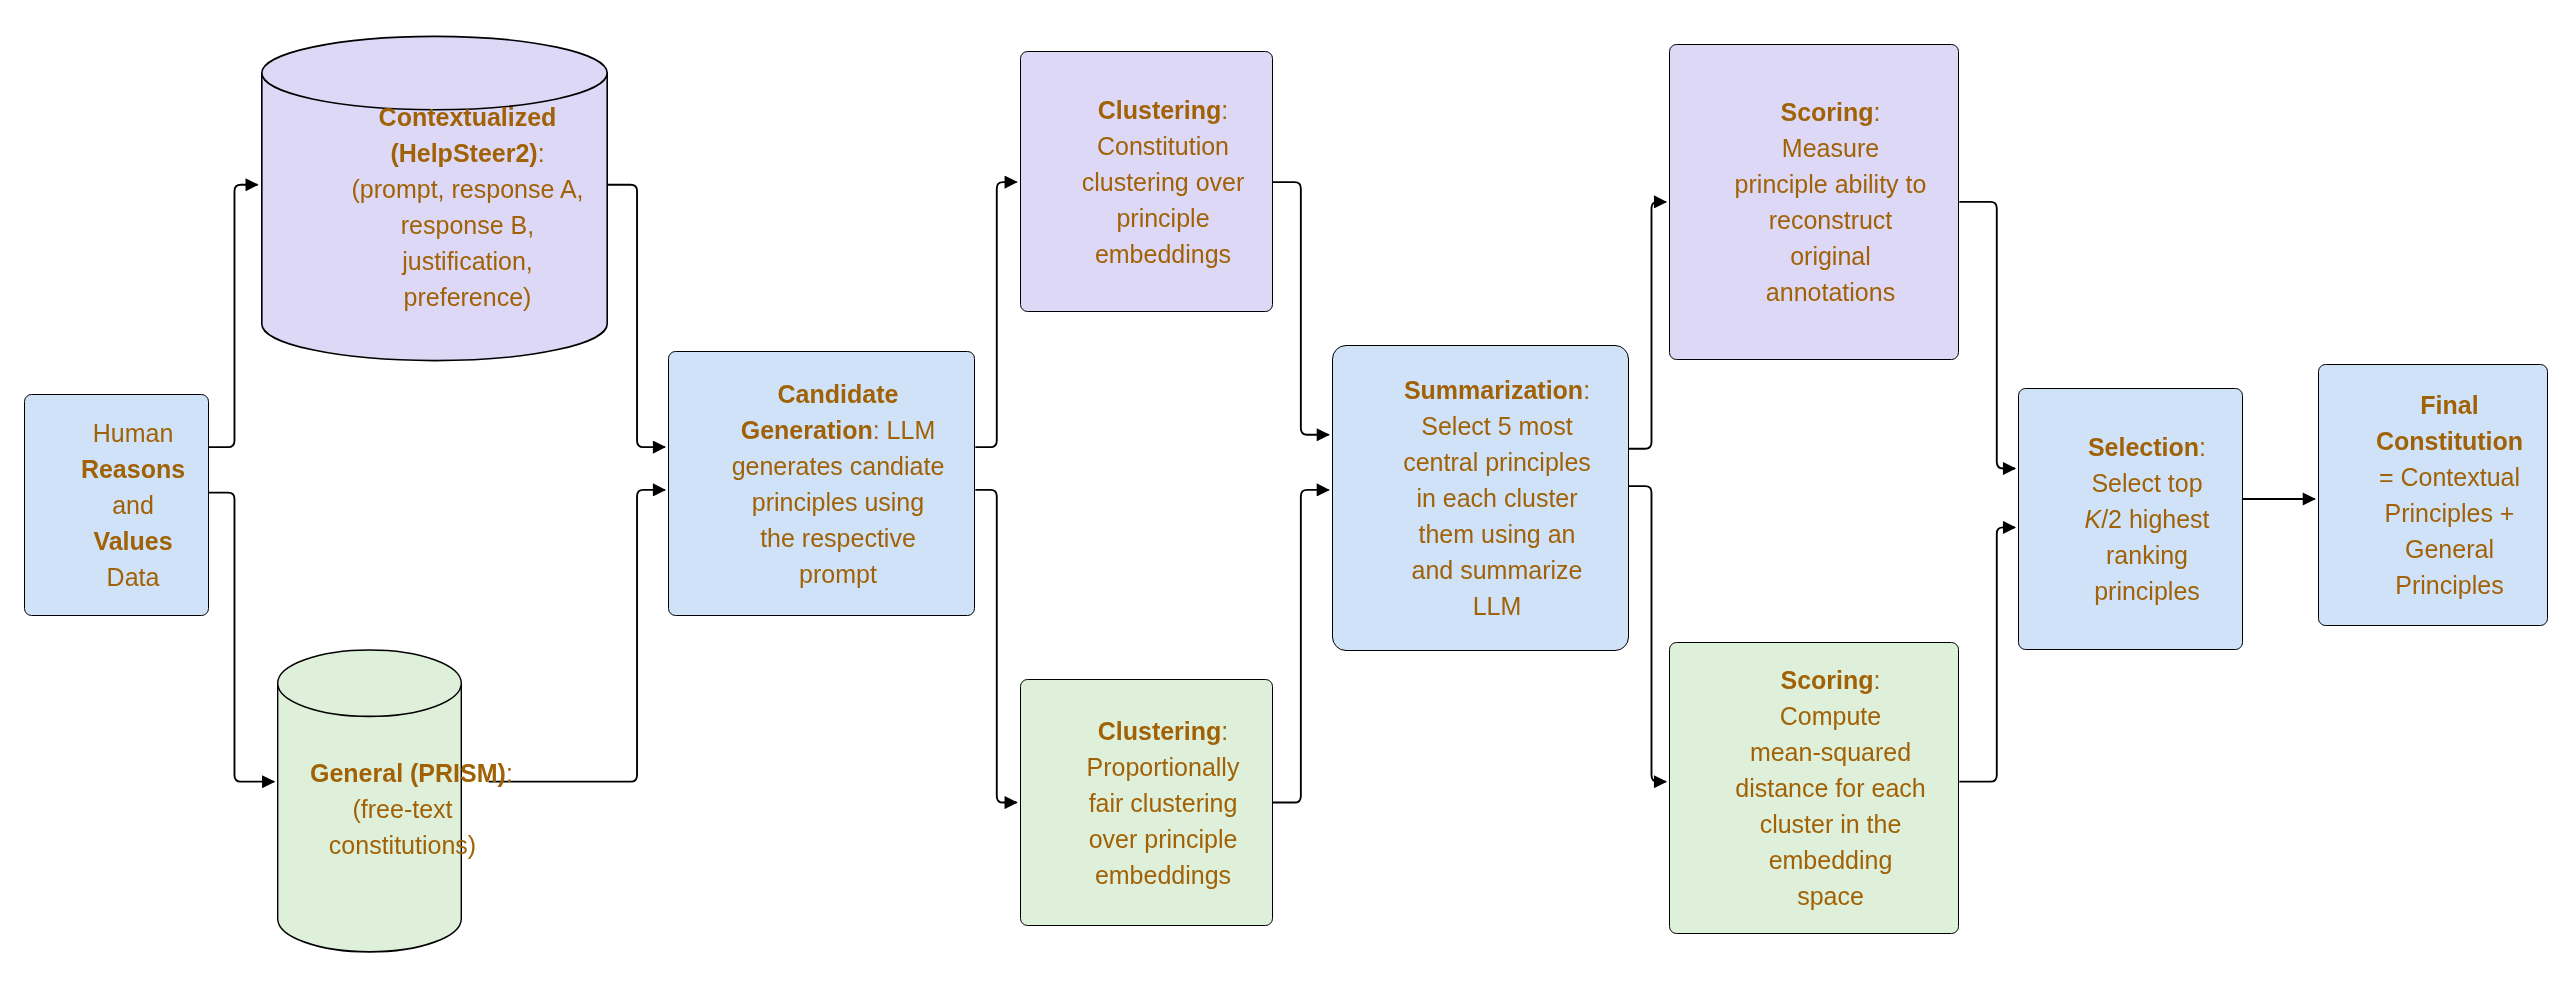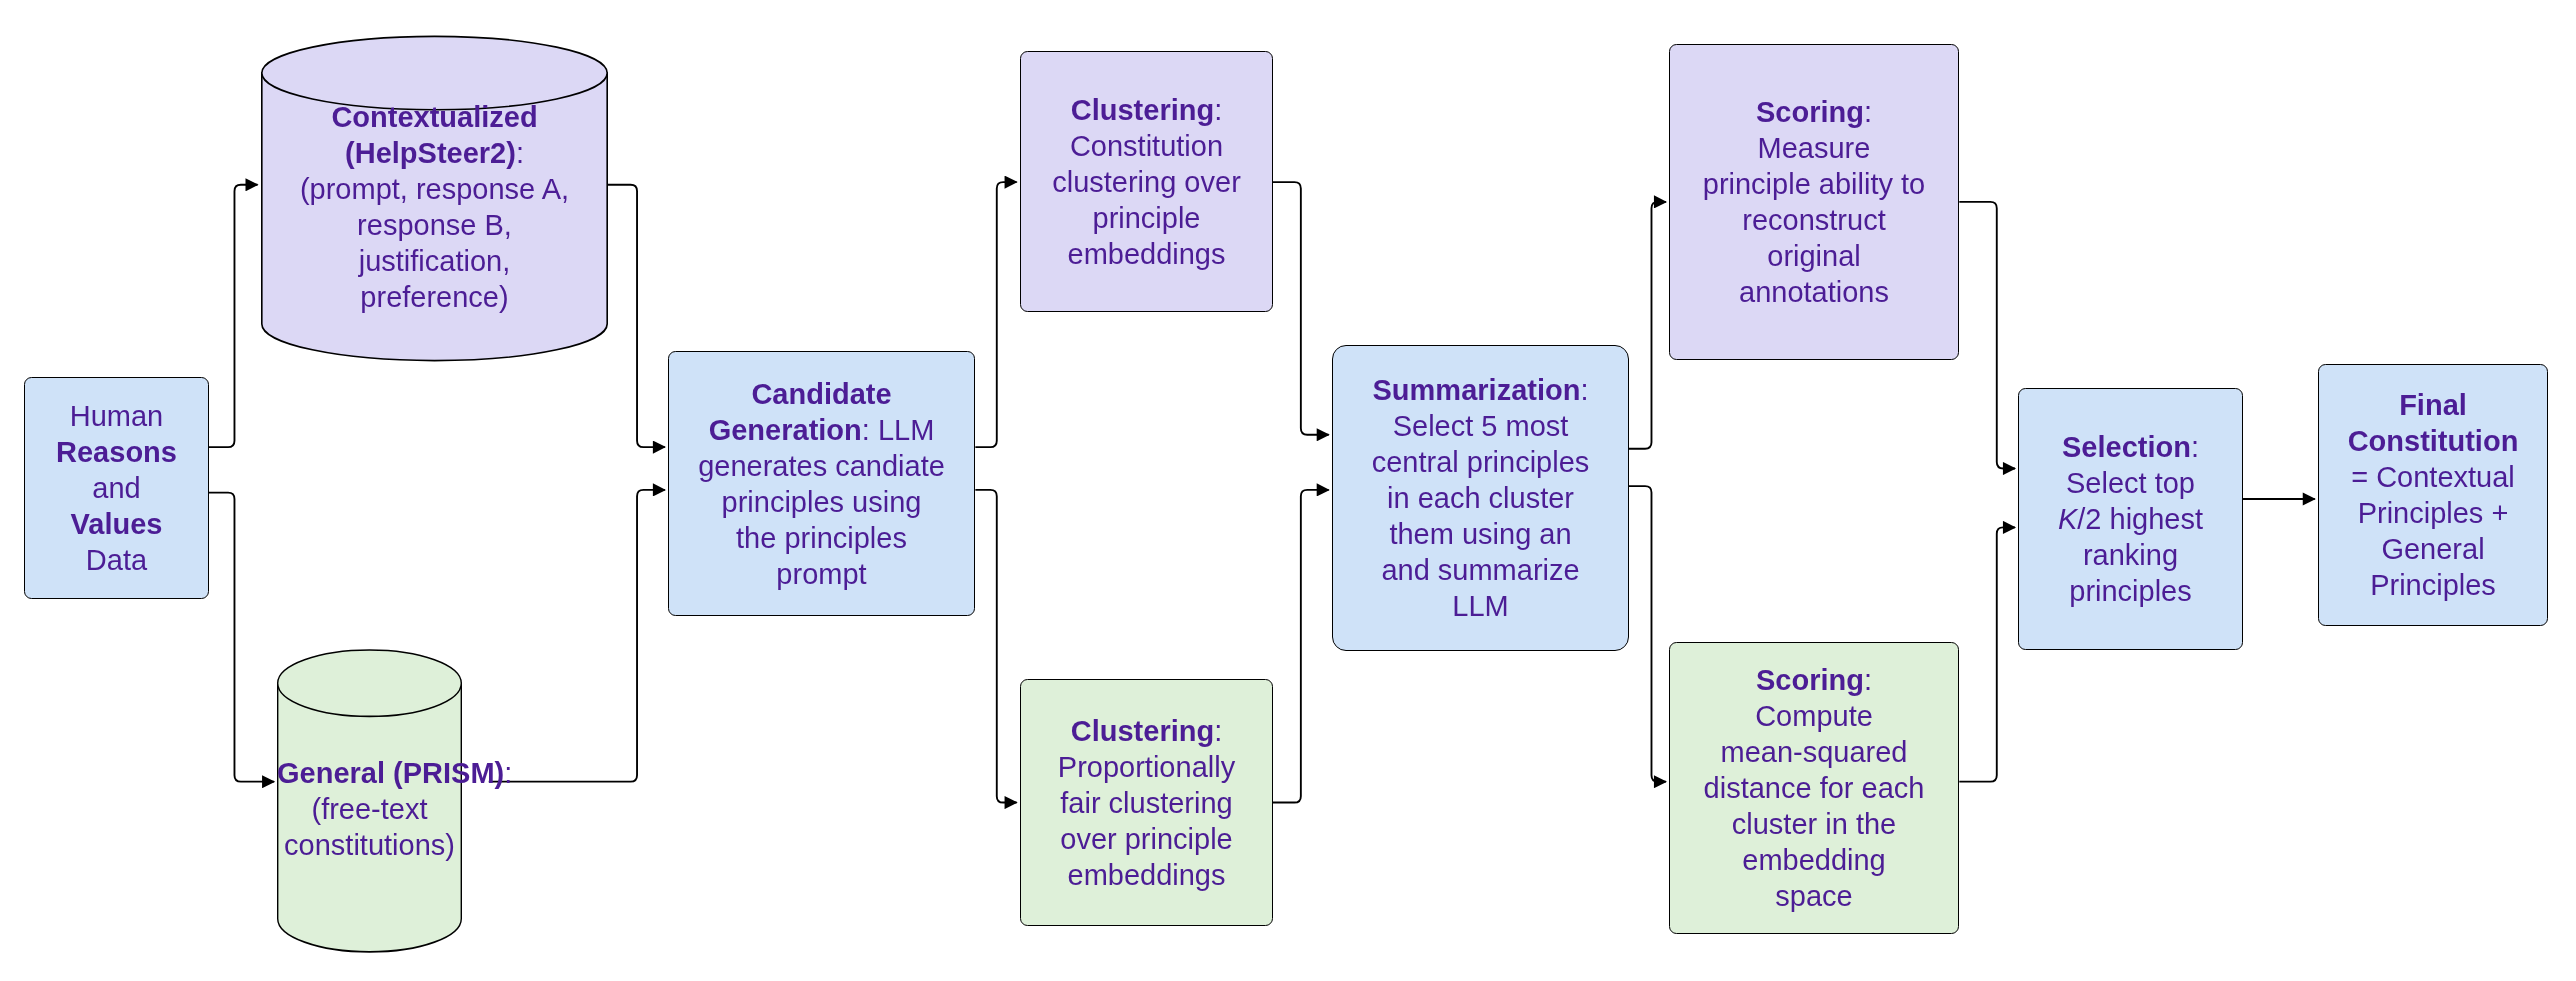--- a/index.html
+++ b/index.html
@@ -14,24 +14,25 @@
   .edge { fill:none; stroke:#000000; stroke-width:3.5px; }
   .node { position:absolute; box-sizing:border-box; }
   .rect {
     background: var(--fill, #cfe2f8);
     border:1.6px solid #000000;
     border-radius:7.5px;
     display:flex; align-items:center; justify-content:center;
   }
   .node-text {
     text-align:center;
-    font-size:29px;
+    font-size:25px;
     line-height:36px;
-    color:#4c1d95;
+    color:#a16207;
     width:100%;
+    margin-left:33px;
   }
   .cyl-svg { position:absolute; left:0; top:0; width:100%; height:100%; }
   .shape-fill { fill: var(--fill, #dcd8f5); stroke:#000000; stroke-width:3px; }
   .cyl .node-text {
     position:absolute; left:0; right:0; top:8%; bottom:3%;
     display:flex; flex-direction:column; justify-content:center;
   }
   .b { font-weight:bold; }
   .i { font-style:italic; }
   .line { white-space:nowrap; }
@@ -55,21 +56,21 @@
     <path class="edge" d="M1822,915 H1850 Q1862,915 1862,927 V1487 Q1862,1499 1874,1499 H1899" marker-end="url(#arrowhead)"></path>
     <path class="edge" d="M2377,340 H2418 Q2430,340 2430,352 V800 Q2430,812 2442,812 H2482" marker-end="url(#arrowhead)"></path>
     <path class="edge" d="M2377,1499 H2418 Q2430,1499 2430,1487 V927 Q2430,915 2442,915 H2482" marker-end="url(#arrowhead)"></path>
     <path class="edge" d="M3042,838 H3073 Q3085,838 3085,826 V389 Q3085,377 3097,377 H3112" marker-end="url(#arrowhead)"></path>
     <path class="edge" d="M3042,908 H3073 Q3085,908 3085,920 V1448 Q3085,1460 3097,1460 H3112" marker-end="url(#arrowhead)"></path>
     <path class="edge" d="M3660,377 H3718 Q3730,377 3730,389 V863 Q3730,875 3742,875 H3764" marker-end="url(#arrowhead)"></path>
     <path class="edge" d="M3660,1460 H3718 Q3730,1460 3730,1448 V997 Q3730,985 3742,985 H3764" marker-end="url(#arrowhead)"></path>
     <path class="edge" d="M4190,932 H4324" marker-end="url(#arrowhead)"></path>
   </svg>
 
-  <div class="node rect" style="left: 24px; top: 377px; width: 185px; height: 222px; --fill: #cfe2f8;">
+  <div class="node rect" style="left: 24px; top: 394px; width: 185px; height: 222px; --fill: #cfe2f8;">
     <div class="node-text">
         <div class="line"><span>Human</span></div>
         <div class="line"><span class="b">Reasons</span></div>
         <div class="line"><span>and</span></div>
         <div class="line"><span class="b">Values</span></div>
         <div class="line"><span>Data</span></div>
       </div>
   </div>
 
   <div class="node cyl" style="left: 261px; top: 35px; width: 347px; height: 328px; --fill: #dcd8f5;">
@@ -98,21 +99,21 @@
         <div class="line"><span>constitutions)</span></div>
       </div>
   </div>
 
   <div class="node rect" style="left: 668px; top: 351px; width: 307px; height: 265px; --fill: #cfe2f8;">
     <div class="node-text">
         <div class="line"><span class="b">Candidate</span></div>
         <div class="line"><span class="b">Generation</span><span>: LLM</span></div>
         <div class="line"><span>generates candiate</span></div>
         <div class="line"><span>principles using</span></div>
-        <div class="line"><span>the principles</span></div>
+        <div class="line"><span>the respective</span></div>
         <div class="line"><span>prompt</span></div>
       </div>
   </div>
 
   <div class="node rect" style="left: 1020px; top: 51px; width: 253px; height: 261px; --fill: #dcd8f5;">
     <div class="node-text">
         <div class="line"><span class="b">Clustering</span><span>:</span></div>
         <div class="line"><span>Constitution</span></div>
         <div class="line"><span>clustering over</span></div>
         <div class="line"><span>principle</span></div>

